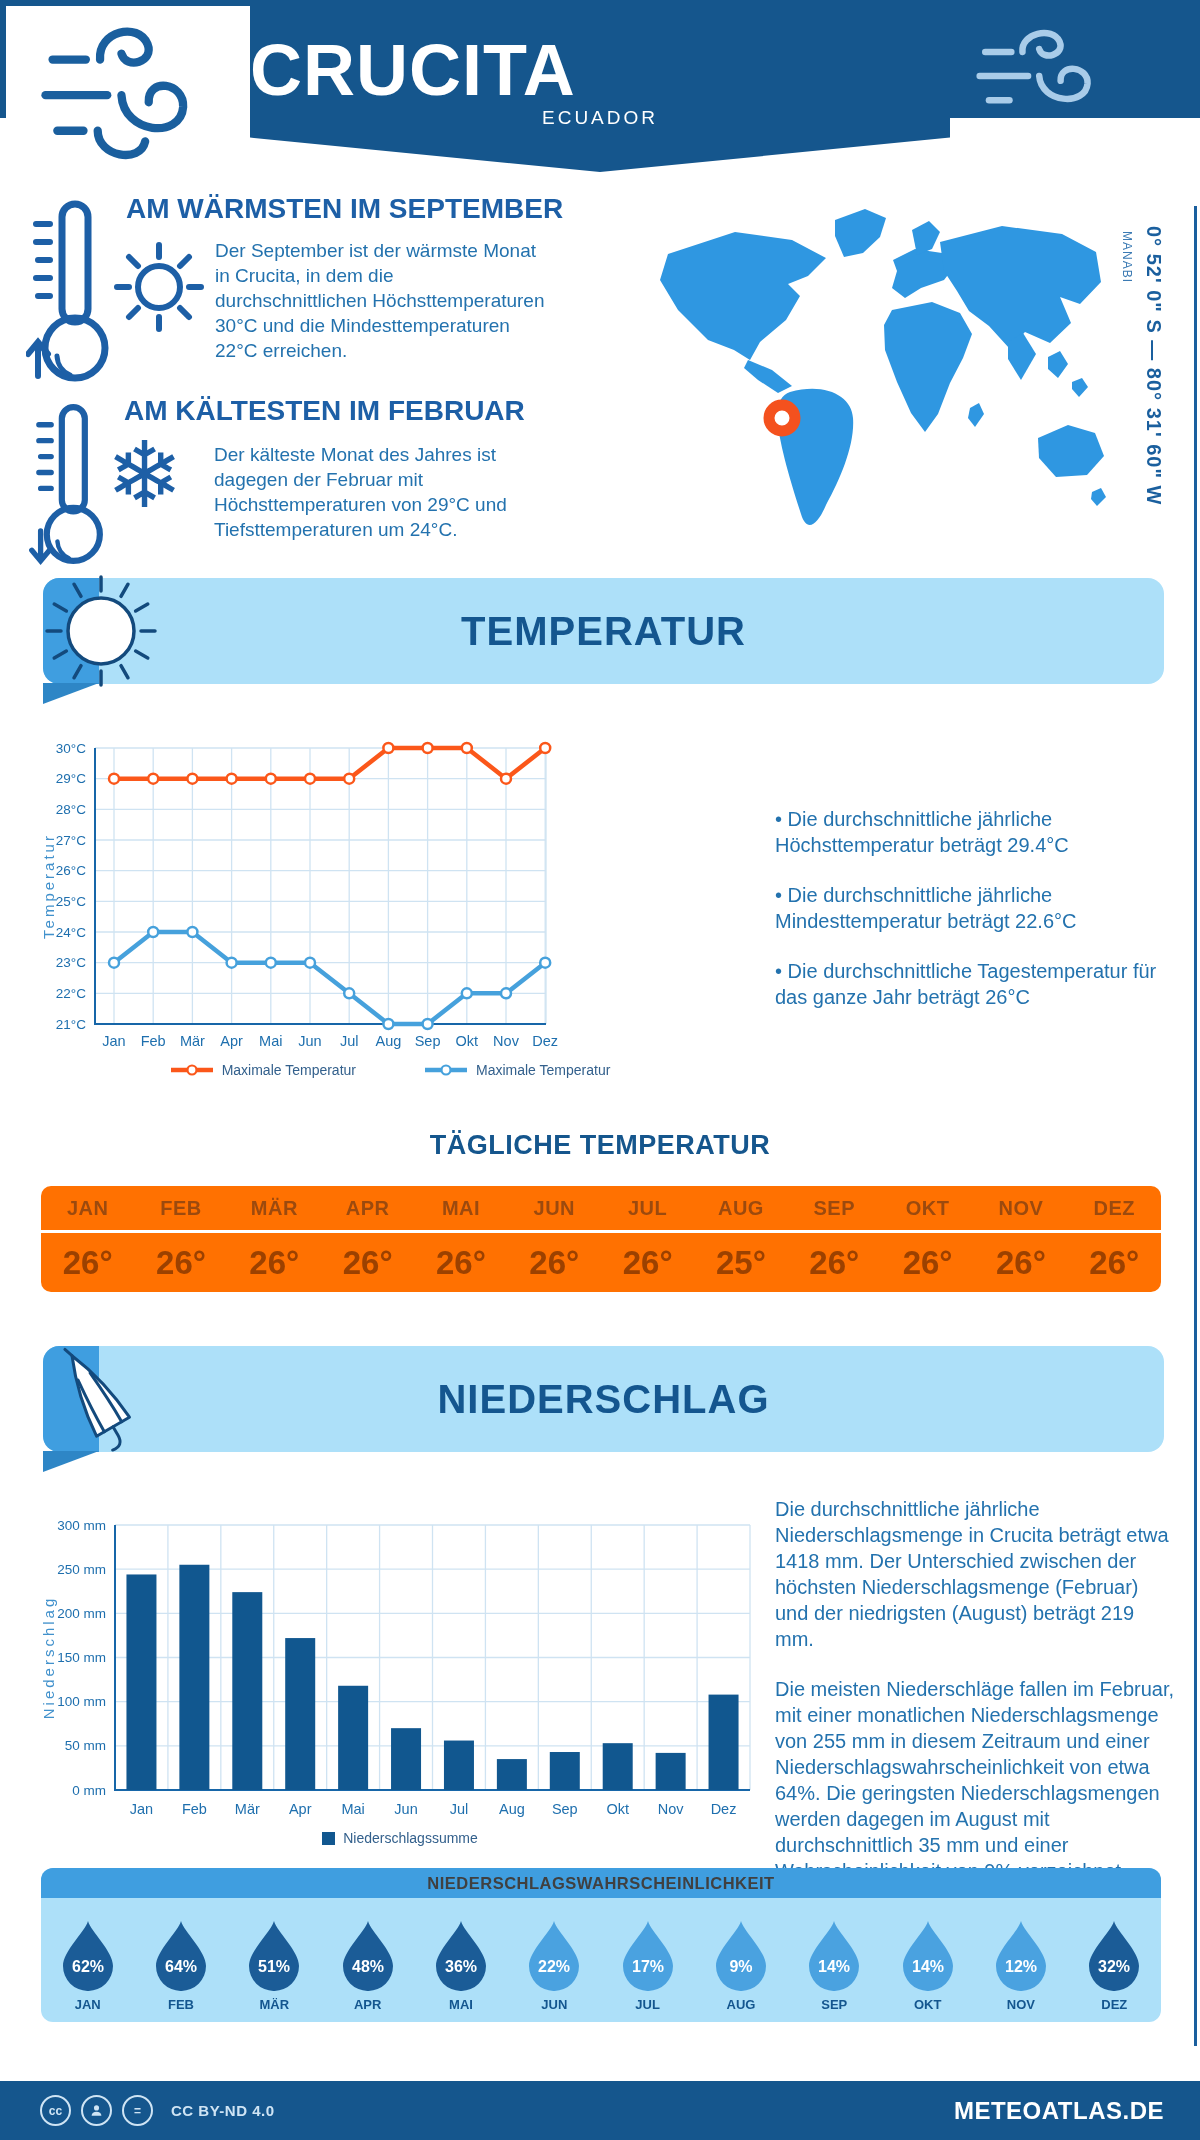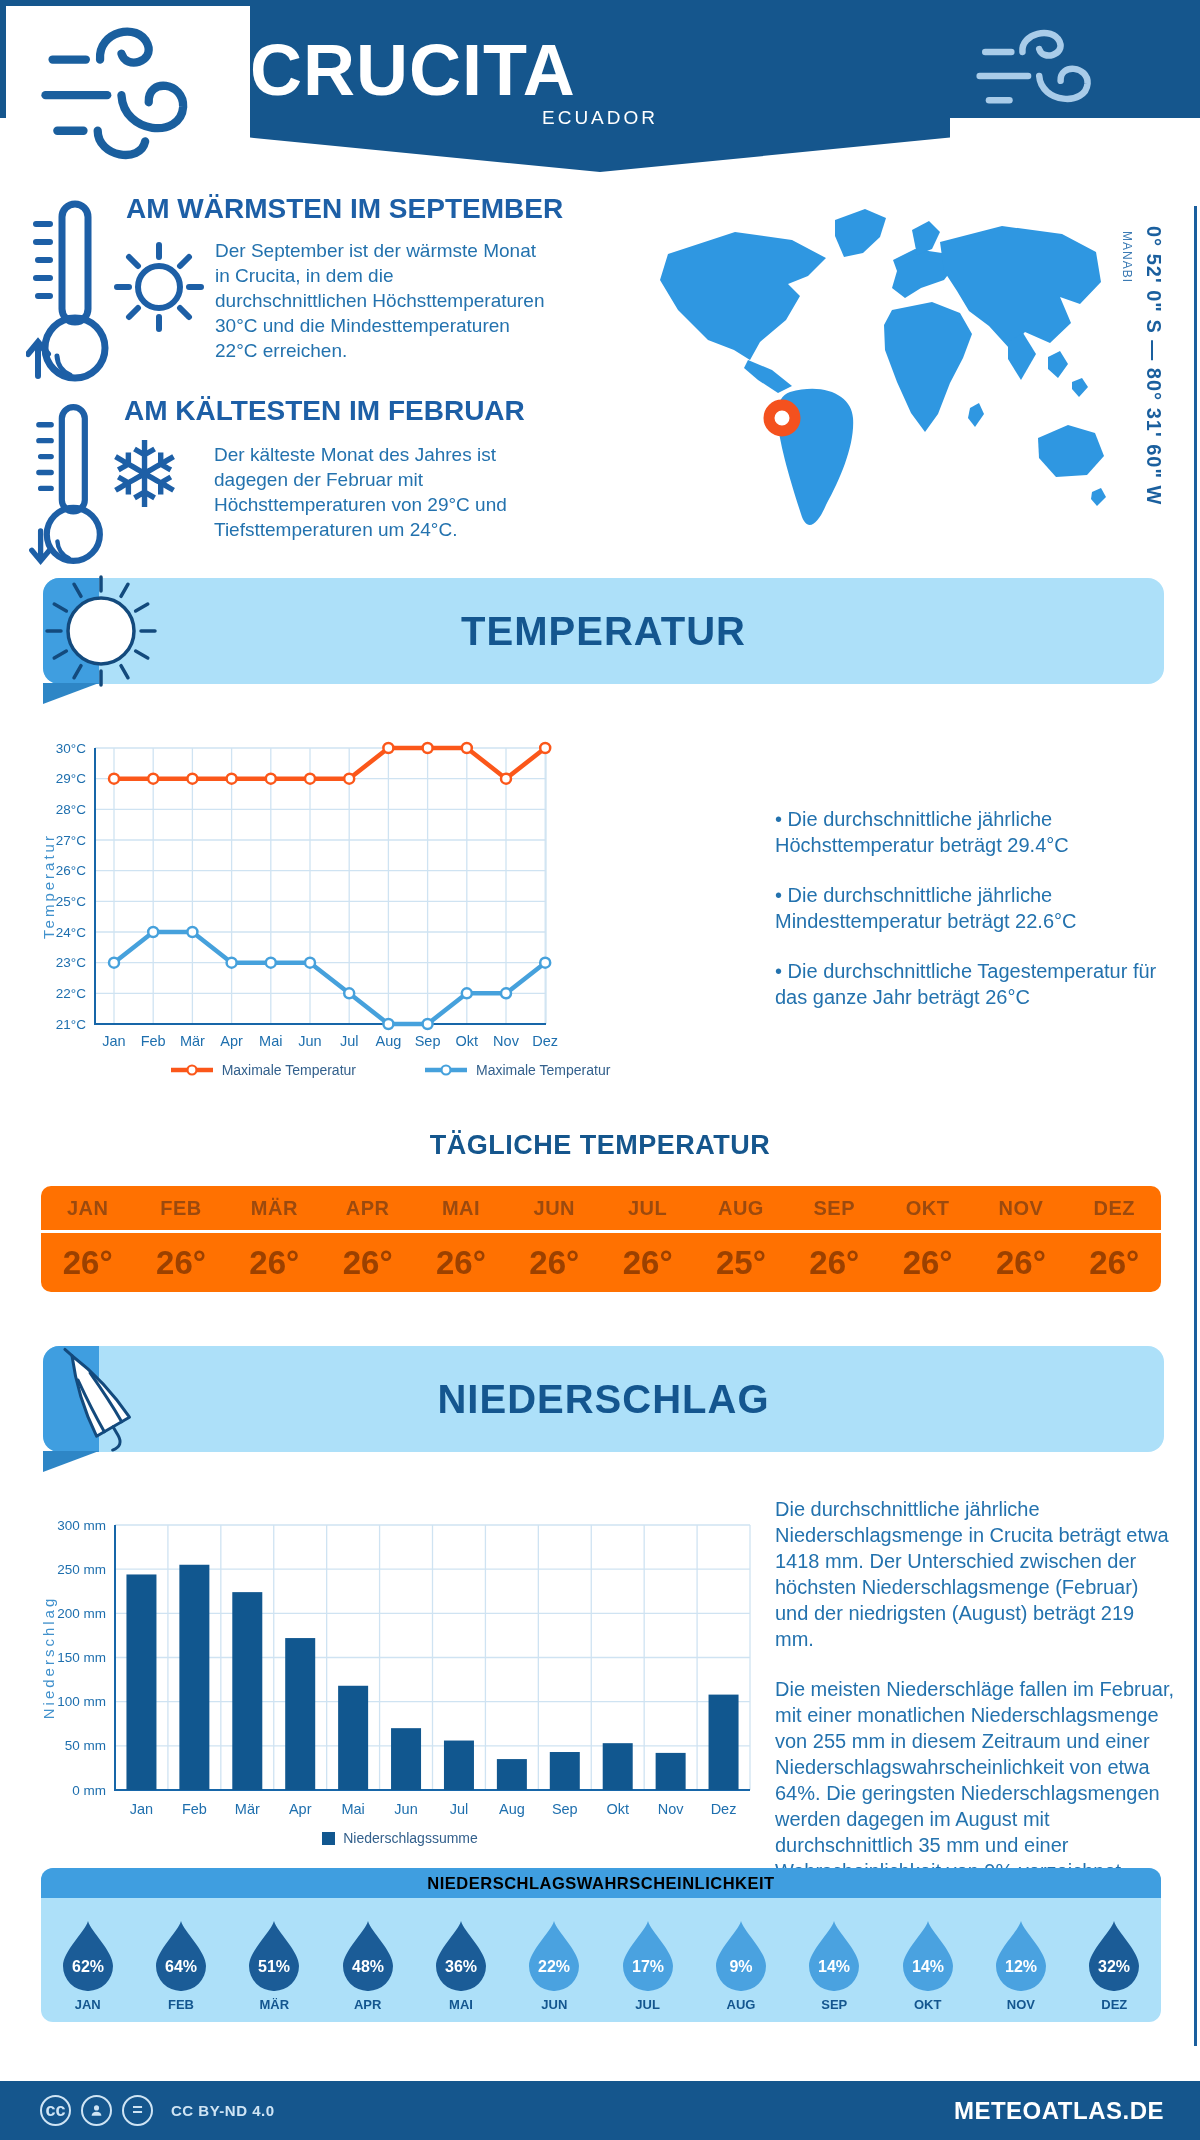--- a/index.html
+++ b/index.html
@@ -71,30 +71,30 @@
     border-radius:10px;overflow:hidden;}
   .daily-row{display:flex;}
   .daily-row>div{flex:1;text-align:center;}
   .months-row{height:44px;line-height:44px;border-bottom:3px solid #fff;
     font-size:20px;font-weight:700;color:#9c4a0e;letter-spacing:0.5px;}
   .values-row{height:59px;line-height:59px;font-size:33px;font-weight:700;color:#9c4100;}
 
   
   .prob-box{left:41px;top:1868px;width:1120px;height:154px;background:#ade0f9;border-radius:12px;}
   .prob-head{height:30px;line-height:30px;background:#3f9ee0;border-radius:12px 12px 0 0;
-    text-align:center;color:#000000;font-size:16.5px;font-weight:700;letter-spacing:0.5px;}
+    text-align:center;color:#404040;font-size:16.5px;font-weight:700;letter-spacing:0.5px;}
   .drops-row{display:flex;padding-top:21px;}
   .drop-col{flex:1;text-align:center;}
   .drop-col .m{font-size:13px;font-weight:700;color:#14568f;margin-top:2px;}
 
   
   .footer{left:0;top:2081px;width:1200px;height:59px;background:#15568d;color:#cfe4f4;}
   .footer .left{position:absolute;left:40px;top:0;height:59px;display:flex;align-items:center;gap:10px;}
   .cc-circle{width:27px;height:27px;border:2.5px solid #cfe4f4;border-radius:50%;
-    display:inline-flex;align-items:center;justify-content:center;font-size:18px;font-weight:700;}
+    display:inline-flex;align-items:center;justify-content:center;font-size:12px;font-weight:700;}
   .cc-label{margin-left:8px;font-size:15px;font-weight:700;letter-spacing:0.5px;}
   .footer .site{position:absolute;right:36px;top:0;line-height:59px;color:#fff;
     font-size:24px;font-weight:700;letter-spacing:0.5px;}
 </style>
 </head>
 <body>
 
 <div class="page">
 
   <div class="abs header-bar"></div>

